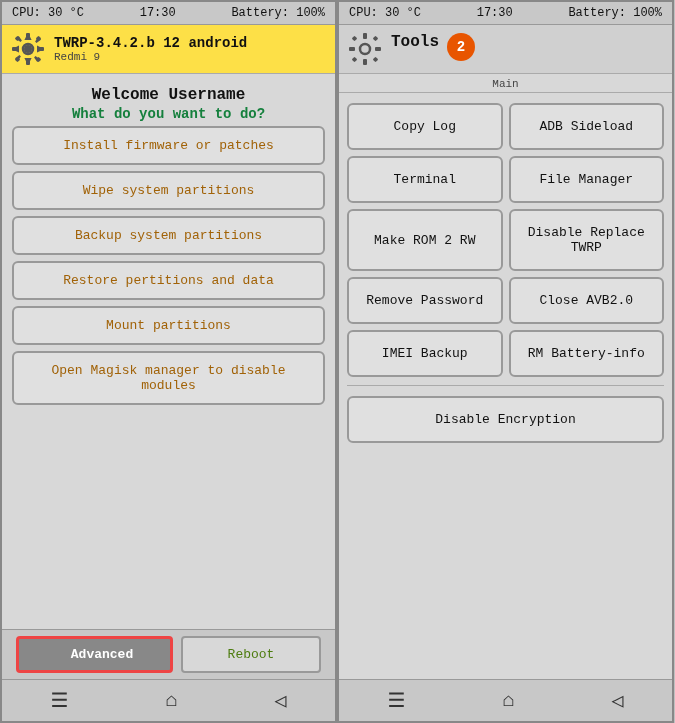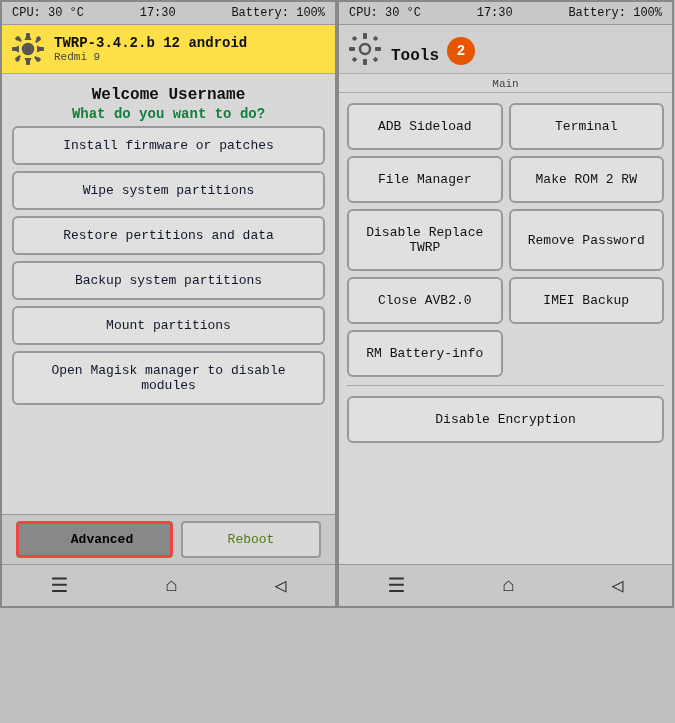--- a/index.html
+++ b/index.html
@@ -7,21 +7,21 @@
       width: 675px;
       height: 723px;
       font-family: 'Courier New', monospace;
       background: #c0c0c0;
       display: flex;
       overflow: hidden;
     }
 
     .panel {
       width: 337px;
-      height: 608px;
+      height: 723px;
       background: #d8d8d8;
       display: flex;
       flex-direction: column;
       border: 2px solid #888;
     }
 
     .status-bar {
       display: flex;
       justify-content: space-between;
       padding: 4px 10px;
@@ -91,21 +91,21 @@
 
     .menu-btn {
       width: 100%;
       padding: 10px 8px;
       margin-bottom: 6px;
       background: #e0e0e0;
       border: 2px solid #999;
       border-radius: 6px;
       font-size: 13px;
       font-family: 'Courier New', monospace;
-      color: #0f172a;
+      color: #a16207;
       cursor: pointer;
       text-align: center;
     }
 
     .bottom-bar {
       display: flex;
       justify-content: space-around;
       padding: 6px 10px;
       background: #c8c8c8;
       border-top: 1px solid #999;
@@ -120,21 +120,21 @@
       border-radius: 4px;
       font-size: 13px;
       font-family: 'Courier New', monospace;
       cursor: pointer;
       text-align: center;
       color: #4d7c0f;
     }
 
     .bottom-btn.advanced {
       background: #888;
-      color: #000000;
+      color: #ffffff;
       border: 3px solid #e44;
       font-weight: bold;
       padding-left: 21px;
     }
 
     .nav-bar {
       display: flex;
       justify-content: space-around;
       align-items: center;
       padding: 8px 0;
@@ -153,21 +153,21 @@
       display: flex;
       align-items: center;
       justify-content: space-between;
       padding: 8px 10px;
       background: #d0d0d0;
       border-bottom: 1px solid #aaa;
     }
 
     .tools-header-left {
       display: flex;
-      align-items: flex-end;
+      align-items: flex-start;
     }
 
     .tools-title {
       font-size: 16px;
       font-weight: bold;
       color: #111;
       margin-left: 10px;
     }
 
     .badge {
@@ -268,22 +268,22 @@
       <p>Redmi 9</p>
     </div>
   </div>
 
   <div class="main-content">
     <div class="welcome-title">Welcome Username</div>
     <div class="welcome-subtitle">What do you want to do?</div>
 
     <button class="menu-btn">Install firmware or patches</button>
     <button class="menu-btn">Wipe system partitions</button>
+    <button class="menu-btn">Backup system partitions</button>
     <button class="menu-btn">Restore pertitions and data</button>
-    <button class="menu-btn">Backup system partitions</button>
     <button class="menu-btn">Mount partitions</button>
     <button class="menu-btn">Open Magisk manager to disable modules</button>
   </div>
 
   <div class="bottom-bar">
     <button class="bottom-btn advanced">Advanced</button>
     <button class="bottom-btn">Reboot</button>
   </div>
 
   <div class="nav-bar">
@@ -316,20 +316,21 @@
       </svg>
       <span class="tools-title">Tools</span>
       <div class="badge">2</div>
     </div>
   </div>
 
   <div class="tools-sub">Main</div>
 
   <div class="tools-content">
     <div class="tools-grid">
+      <button class="tool-btn">Copy Log</button>
       <button class="tool-btn">ADB Sideload</button>
       <button class="tool-btn">Terminal</button>
       <button class="tool-btn">File Manager</button>
       <button class="tool-btn">Make ROM 2 RW</button>
       <button class="tool-btn">Disable Replace TWRP</button>
       <button class="tool-btn">Remove Password</button>
       <button class="tool-btn">Close AVB2.0</button>
       <button class="tool-btn">IMEI Backup</button>
       <button class="tool-btn">RM Battery-info</button>
     </div>

